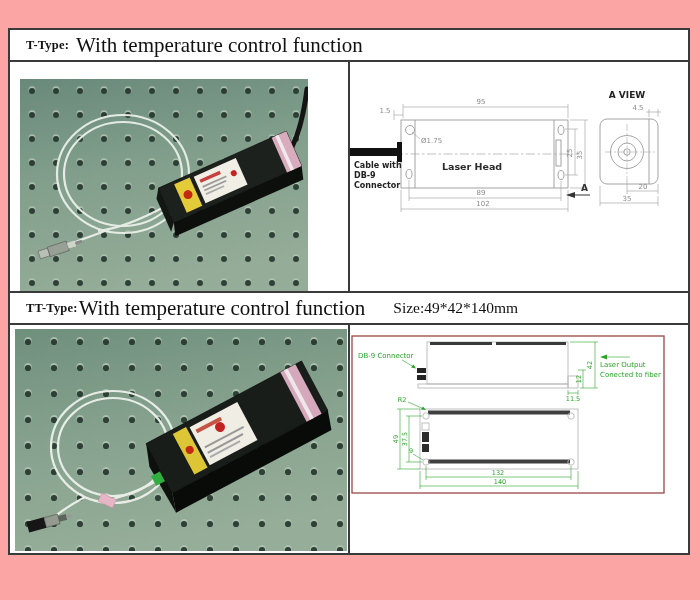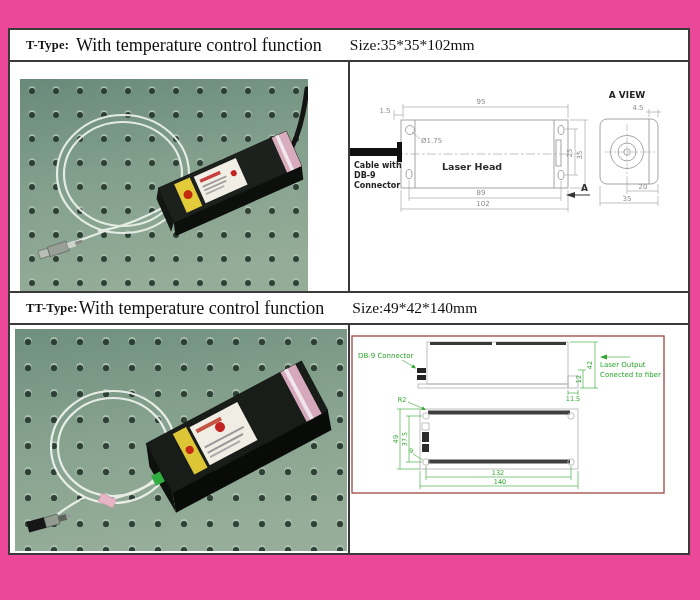--- a/index.html
+++ b/index.html
@@ -1,23 +1,23 @@
 <!DOCTYPE html>
 <html><head>
 <meta charset="utf-8">
 <style>
   html,body{margin:0;padding:0;background:#ffffff;}
-  .page{position:relative;width:700px;height:600px;background:#ec4899;overflow:hidden;
+  .page{position:relative;width:700px;height:600px;background:#fca5a5;overflow:hidden;
         font-family:"Liberation Serif", serif;}
   .ptable{position:absolute;left:8px;width:682px;border:2px solid #3a3a3a;background:#fff;box-sizing:border-box;}
   #table1{top:28px;height:268px;}
   #table2{top:291px;height:264px;}
   .hrow{height:30px;border-bottom:2px solid #3a3a3a;display:flex;align-items:center;padding-left:16px;box-sizing:content-box;background:#fff;}
   .type-label{font-family:"Liberation Serif",serif;font-weight:bold;font-size:12.5px;color:#111;letter-spacing:0.2px;}
-  .desc{font-size:18px;color:#111;margin-left:7px;}
+  .desc{font-size:21px;color:#111;margin-left:7px;}
   .hrow.tight .desc{margin-left:1px;}
   .size{font-size:15.5px;color:#111;margin-left:28px;}
   .brow{display:flex;height:calc(100% - 32px);}
   .cell{position:relative;box-sizing:border-box;}
   .photo-cell{width:340px;border-right:2px solid #3a3a3a;flex:none;background:#fff;}
   .draw-cell{flex:1;background:#fff;}
   svg{display:block;}
   .photo1{position:absolute;left:10px;top:17px;}
   .photo2{position:absolute;left:5px;top:4px;}
   .dwg{position:absolute;left:0;top:0;}
@@ -34,21 +34,20 @@
 </style>
 </head>
 <body>
 
 <div class="page">
 
   <section class="ptable" id="table1">
     <div class="hrow">
       <span class="type-label">T-Type:</span>
       <span class="desc">With temperature control function</span>
-      <span class="size">Size:35*35*102mm</span>
     </div>
     <div class="brow">
 
       <div class="cell photo-cell">
         <svg class="photo1" width="288" height="214" viewBox="0 0 288 214">
           <defs>
             <linearGradient id="tbl1" x1="0" y1="0" x2="0.25" y2="1">
               <stop offset="0" stop-color="#69897a"></stop>
               <stop offset="0.5" stop-color="#83a08d"></stop>
               <stop offset="1" stop-color="#94ac98"></stop>

